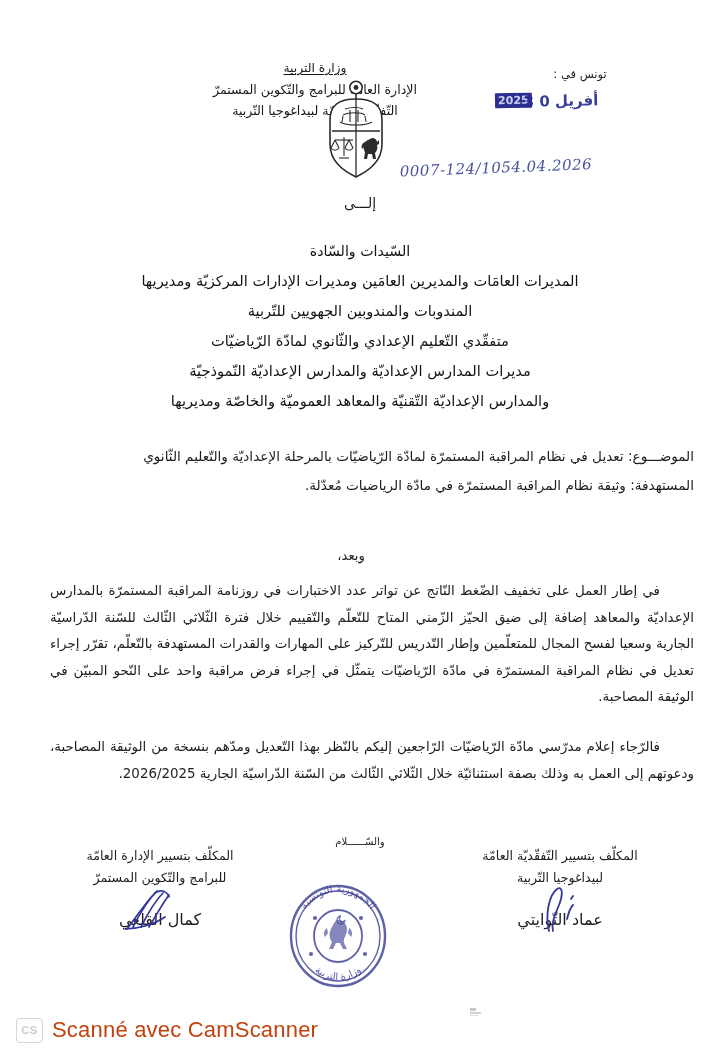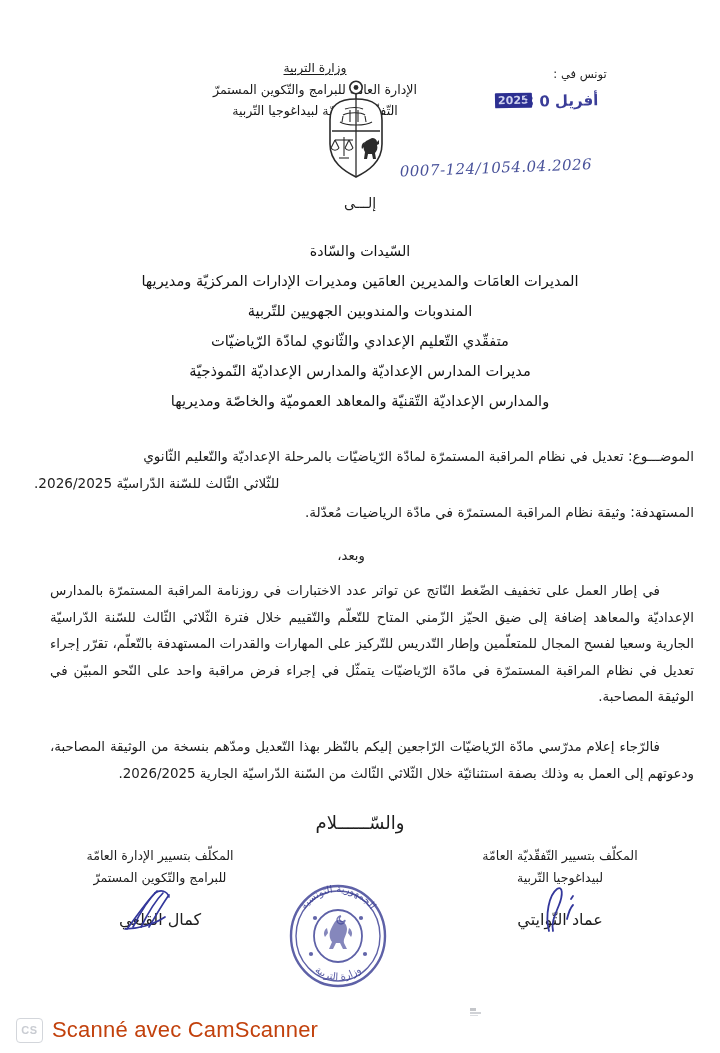--- a/index.html
+++ b/index.html
@@ -113,22 +113,22 @@
   .para{
     position:absolute;left:34px;right:26px;
     font-size:13.4px;line-height:26.5px;
     text-align:justify;text-align-last:right;
     text-indent:34px;
     margin-left:16px;
   }
   .p1{top:578px;}
   .p2{top:734px;}
   .salam{
-    position:absolute;top:812px;left:0;right:0;
-    text-align:center;font-size:18px;letter-spacing:1px;
+    position:absolute;top:836px;left:0;right:0;
+    text-align:center;font-size:10px;letter-spacing:1px;
   }
 
   
   .sigs{
     position:absolute;top:845px;left:30px;right:30px;height:130px;
   }
   .sig{
     position:absolute;top:0;width:250px;text-align:center;
     font-size:12.6px;line-height:22px;
   }
@@ -243,21 +243,20 @@
     <div class="r">متفقّدي التّعليم الإعدادي والثّانوي لمادّة الرّياضيّات</div>
     <div class="r">مديرات المدارس الإعداديّة والمدارس الإعداديّة النّموذجيّة</div>
     <div class="r">والمدارس الإعداديّة التّقنيّة والمعاهد العموميّة والخاصّة ومديريها</div>
   </div>
 
   <div class="subject ar">
     <div class="sline s1">
       <span class="lbl">الموضـــوع:</span>
       <span>تعديل في نظام المراقبة المستمرّة لمادّة الرّياضيّات بالمرحلة الإعداديّة والتّعليم الثّانوي</span>
     </div>
-    <div class="sline s2">للثّلاثي الثّالث للسّنة الدّراسيّة 2026/2025.</div>
     <div class="sline s3">
       <span class="lbl">المستهدفة:</span>
       <span>وثيقة نظام المراقبة المستمرّة في مادّة الرياضيات مُعدّلة.</span>
     </div>
   </div>
 
   <div class="wabaad ar">وبعد،</div>
 
   <div class="para p1 ar">في إطار العمل على تخفيف الضّغط النّاتج عن تواتر عدد الاختبارات في روزنامة المراقبة المستمرّة بالمدارس الإعداديّة والمعاهد إضافة إلى ضيق الحيّز الزّمني المتاح للتّعلّم والتّقييم خلال فترة الثّلاثي الثّالث للسّنة الدّراسيّة الجارية وسعيا لفسح المجال للمتعلّمين وإطار التّدريس للتّركيز على المهارات والقدرات المستهدفة بالتّعلّم، تقرّر إجراء تعديل في نظام المراقبة المستمرّة في مادّة الرّياضيّات يتمثّل في إجراء فرض مراقبة واحد على النّحو المبيّن في الوثيقة المصاحبة.</div>
   <div class="para p2 ar">فالرّجاء إعلام مدرّسي مادّة الرّياضيّات الرّاجعين إليكم بالنّظر بهذا التّعديل ومدّهم بنسخة من الوثيقة المصاحبة، ودعوتهم إلى العمل به وذلك بصفة استثنائيّة خلال الثّلاثي الثّالث من السّنة الدّراسيّة الجارية 2026/2025.</div>

